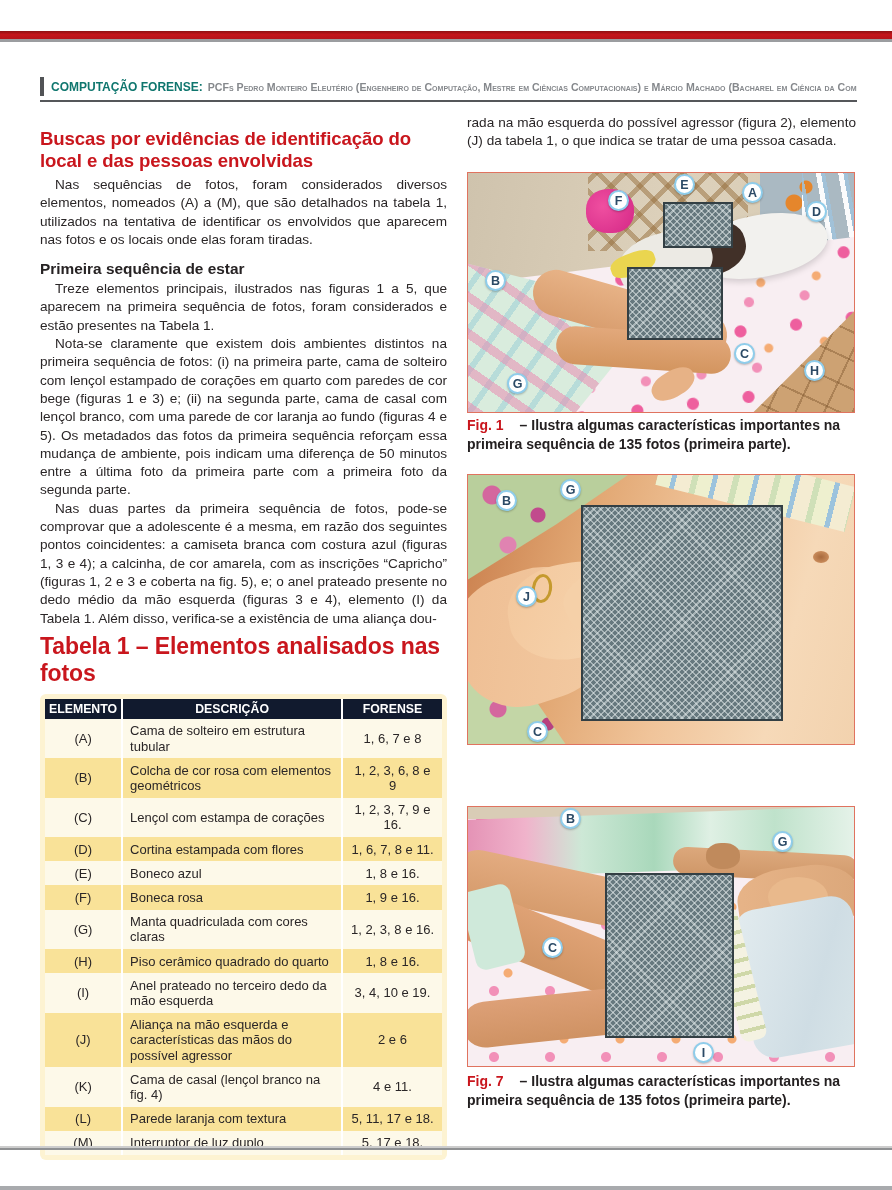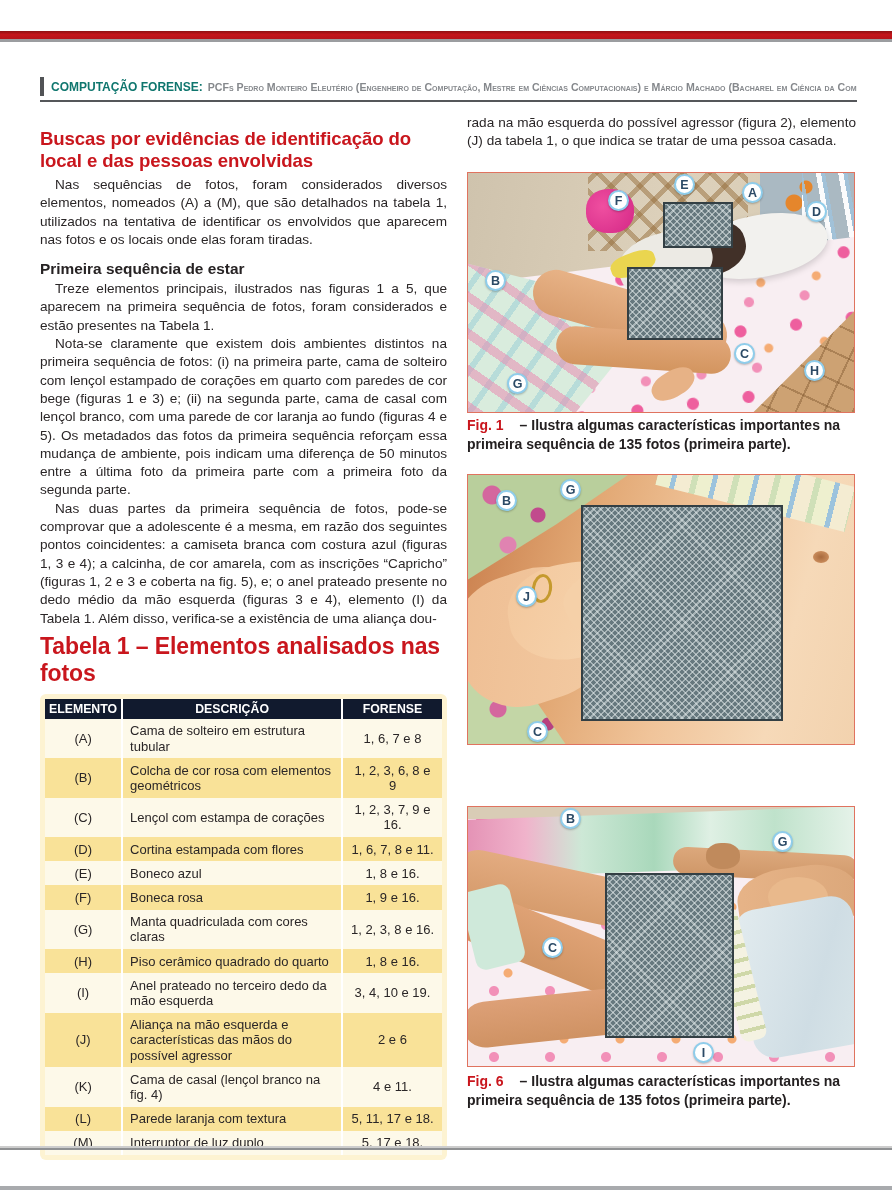--- a/index.html
+++ b/index.html
@@ -325,21 +325,21 @@
     <div class="ph f3-belly"></div>
     <div class="ph f3-shorts"></div>
     <div class="ph f3-waistband"></div>
     <div class="censor" style="left:137px;top:66px;width:129px;height:165px"></div>
     <span class="marker" style="left:92px;top:1px">B</span>
     <span class="marker" style="left:304px;top:24px">G</span>
     <span class="marker" style="left:74px;top:130px">C</span>
     <span class="marker" style="left:225px;top:235px">I</span>
   </div>
   <div class="fig-caption" id="cap3">
-    <span class="fig-label">Fig. 6</span><span>– Ilustra algumas características importantes na primeira sequência de 135 fotos (primeira parte).</span>
+    <span class="fig-label">Fig. 7</span><span>– Ilustra algumas características importantes na primeira sequência de 135 fotos (primeira parte).</span>
   </div>
 </div>
 
 <div class="foot-line1"></div>
 <div class="foot-line2"></div>
 <div class="footer-bar">
   <div class="page-badge">24</div>
   <span class="pub-name">Ciência Federal</span>
 </div>
 

